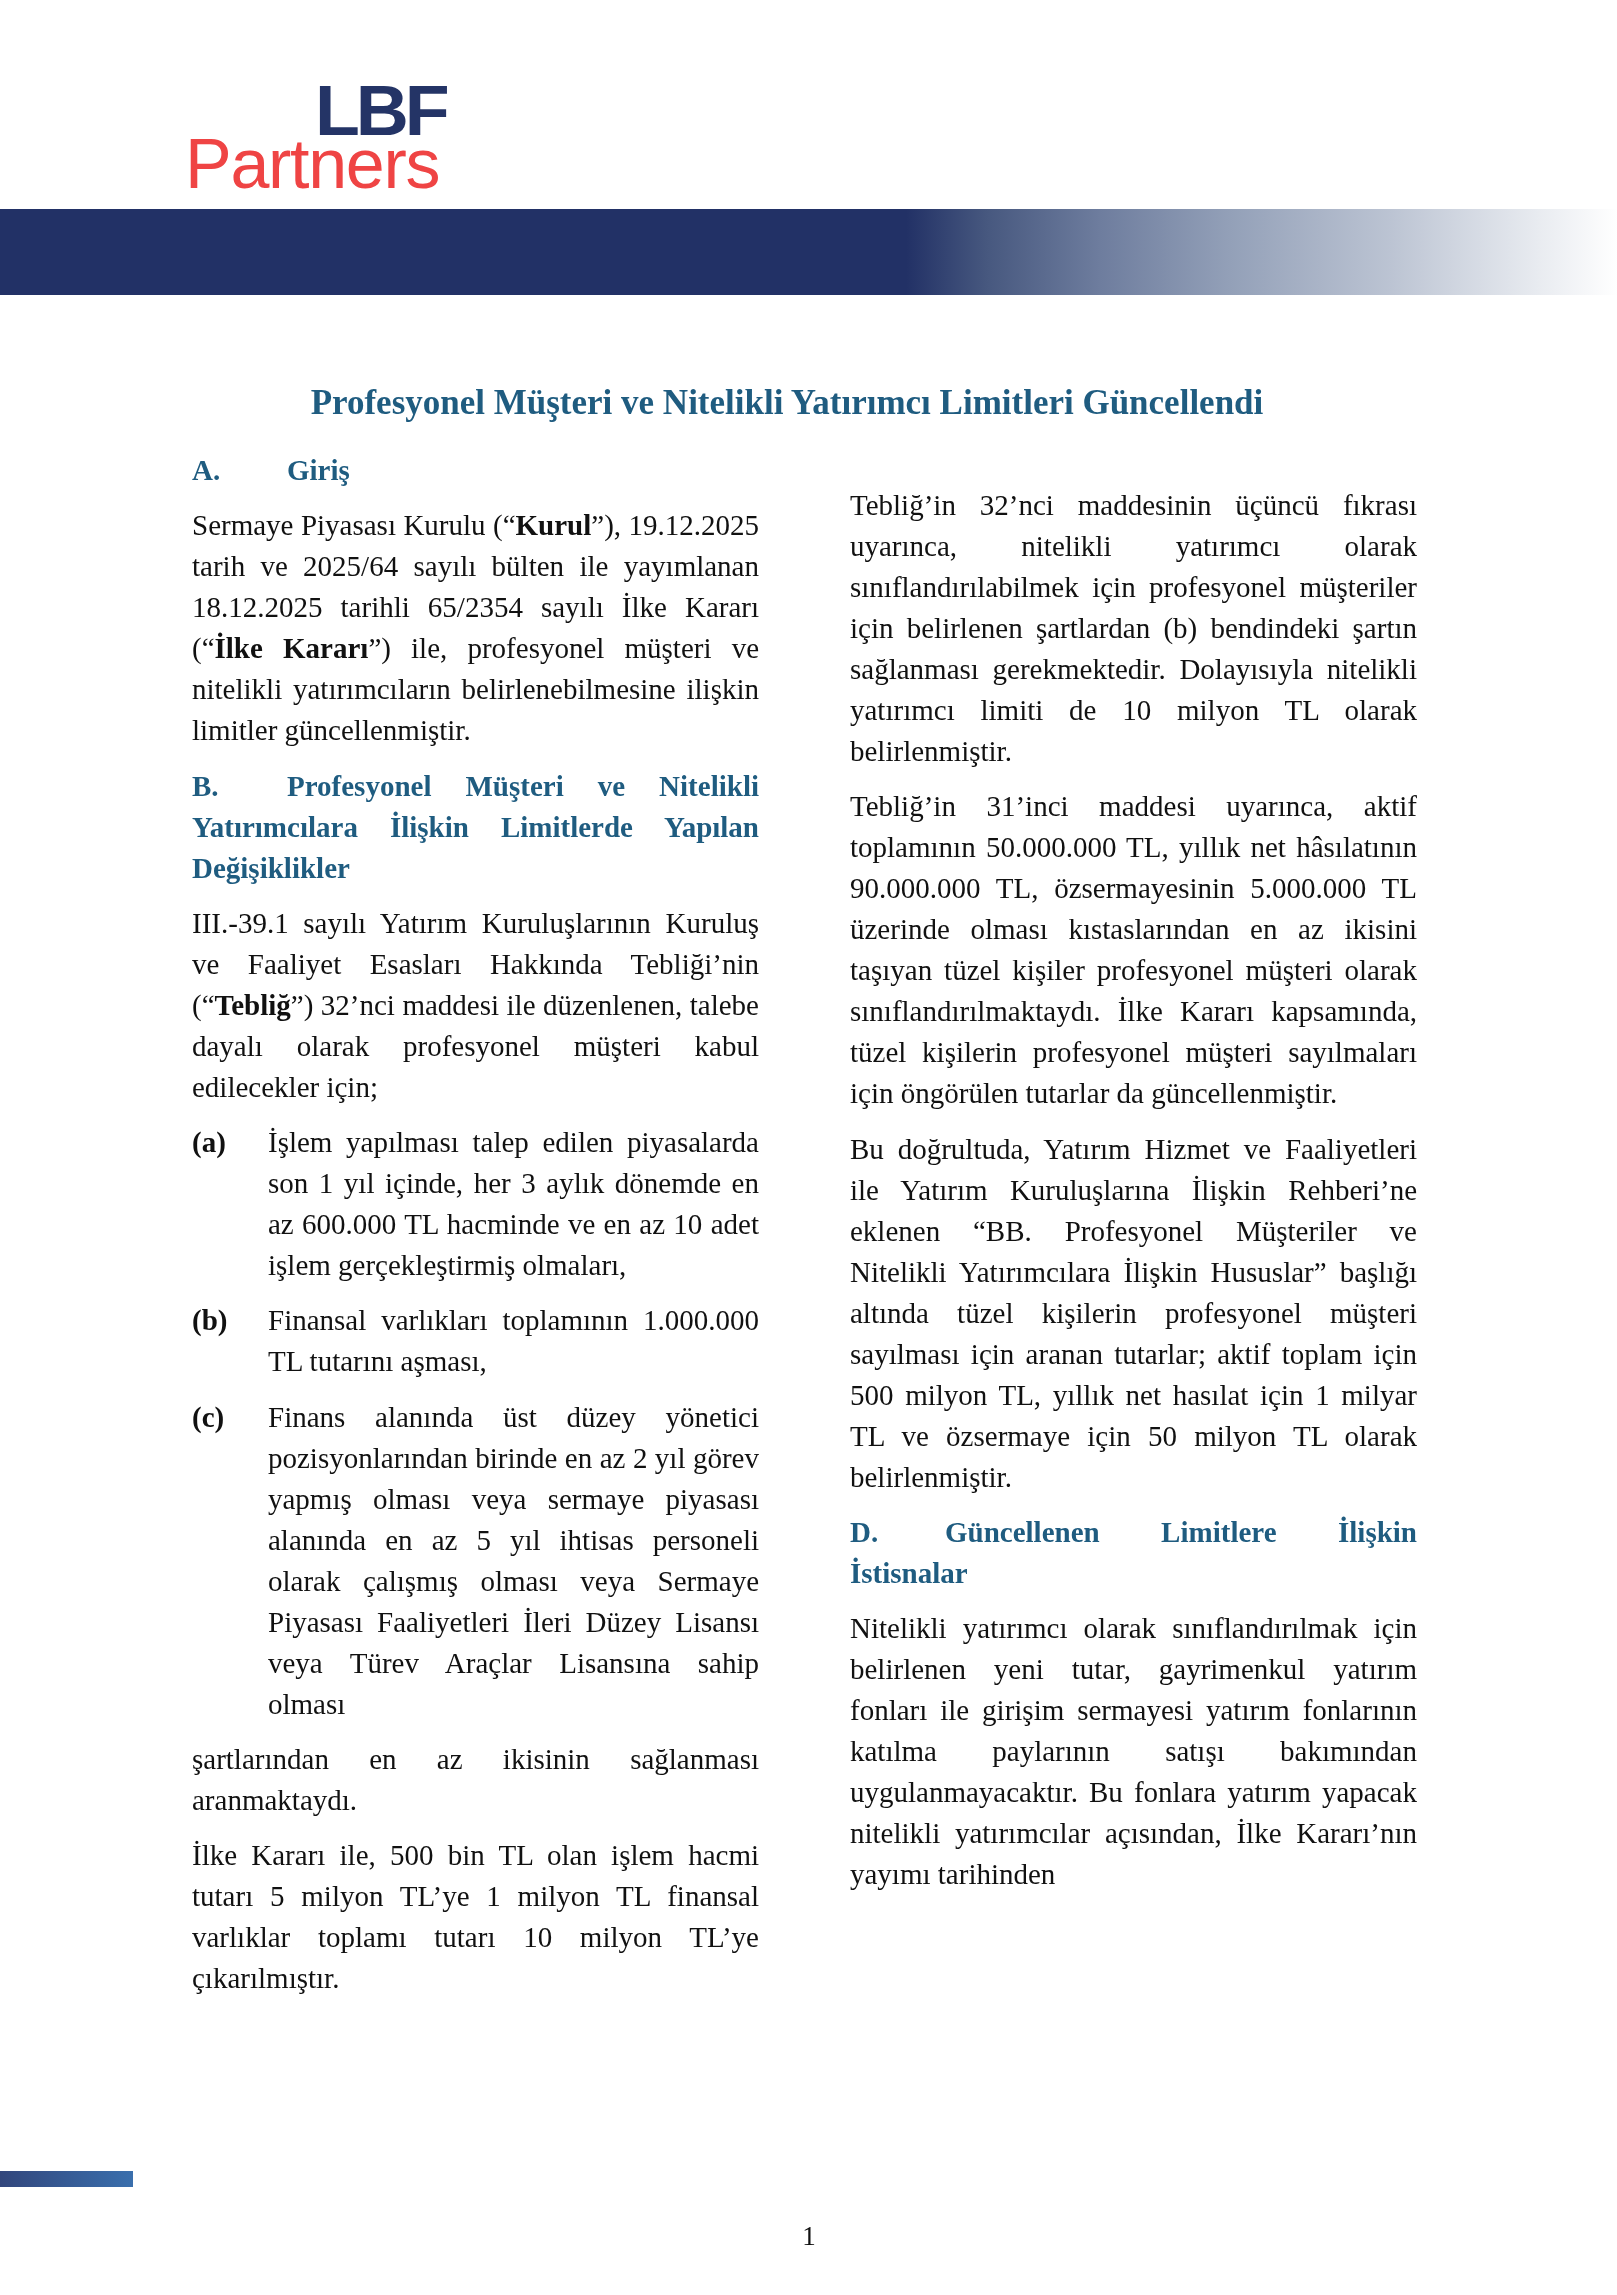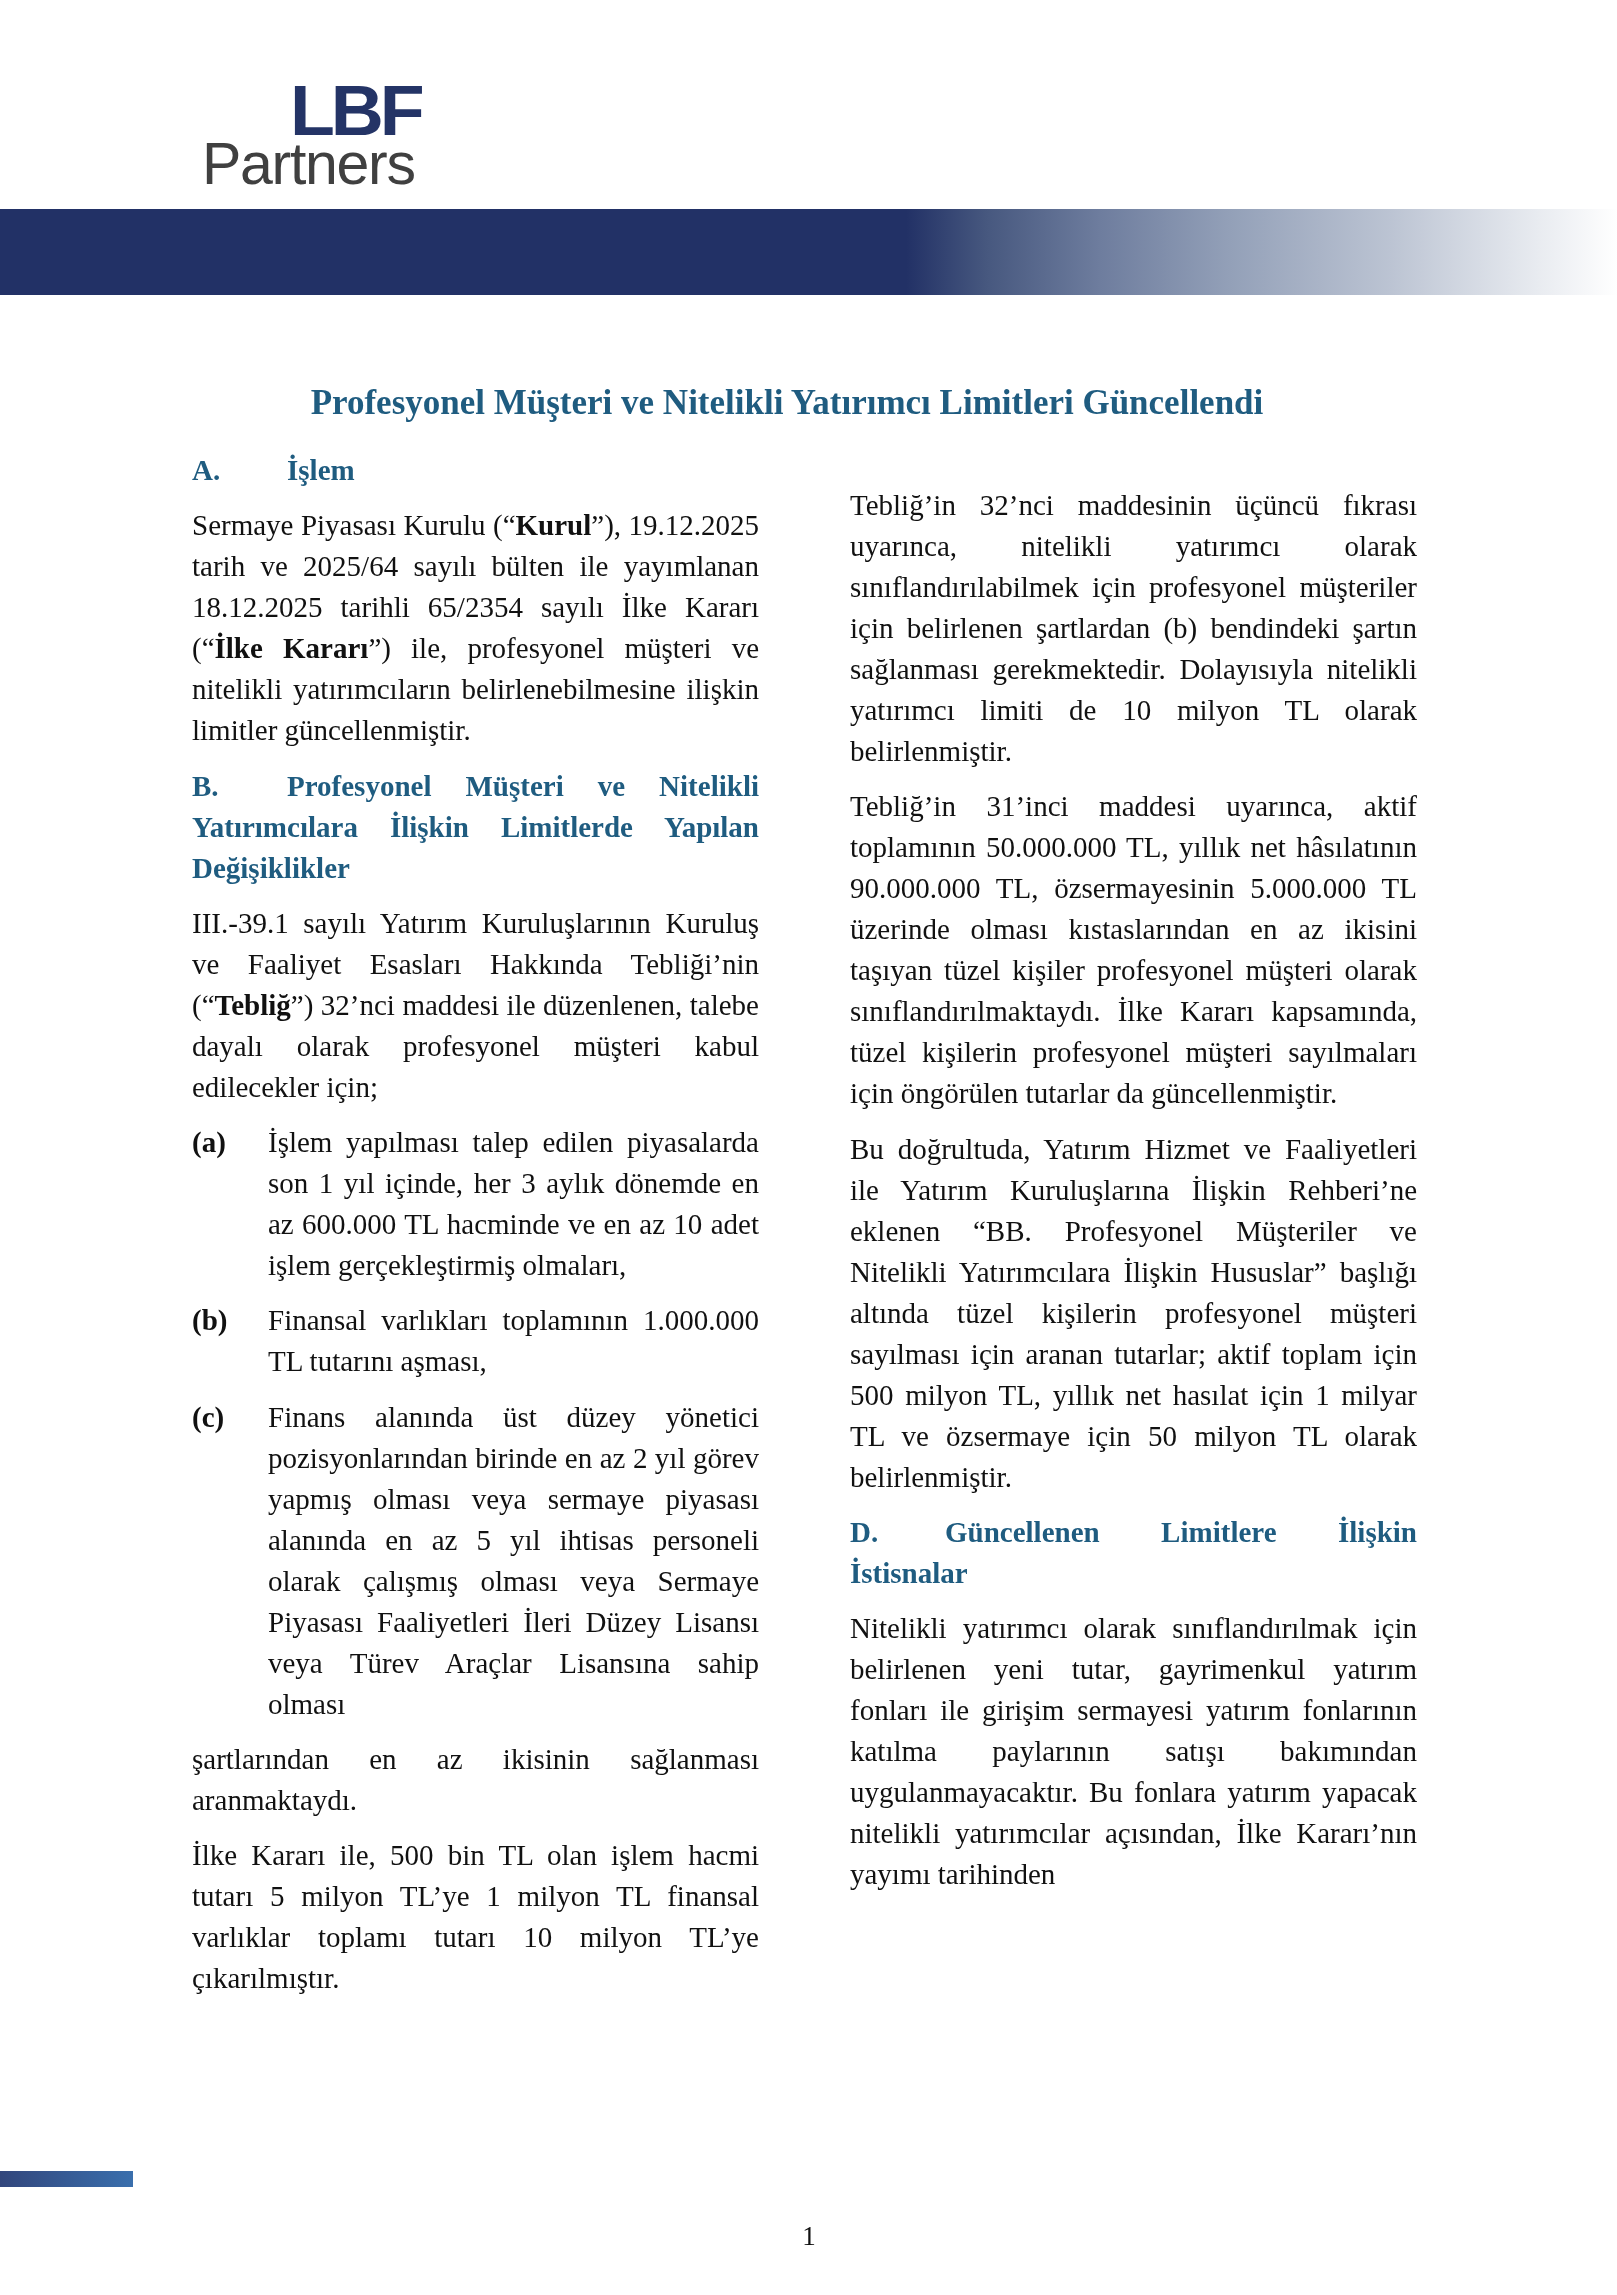--- a/index.html
+++ b/index.html
@@ -2,21 +2,21 @@
 <html style="font-size:10.4px"><head>
 <meta charset="utf-8">
 <style>
   html, body { margin: 0; padding: 0; background: #ffffff; }
   body { width: 1618px; height: 2295px; position: relative; overflow: hidden;
          font-family: "Liberation Serif", "DejaVu Serif", serif; color: #111; }
 
   .logo { position: absolute; left: 184px; top: 85px; height: 59px;
           display: flex; align-items: flex-end; font-family: "Liberation Sans", "DejaVu Sans", sans-serif; flex-direction: column; }
   .logo-lbf { font-weight: 900; font-size: 70px; color: #243466; letter-spacing: -3.9px; line-height: 53px; transform: scaleX(1.05); transform-origin: left bottom; }
-  .logo-partners { font-weight: 400; font-size: 59px; color: #404040; letter-spacing: -1.3px; line-height: 53px; margin-left: 18px; }
+  .logo-partners { font-weight: 400; font-size: 70px; color: #ef4444; letter-spacing: -1.3px; line-height: 53px; margin-left: 1px; }
 
   .banner { position: absolute; left: 0; top: 209px; width: 1618px; height: 86px;
             background: linear-gradient(to right, #223166 0%, #223166 56%, #47587f 61%, #6e7d9e 68%, #93a0b8 76%, #bcc4d3 86%, #e8ebf0 95%, #ffffff 100%); }
 
   .title { position: absolute; left: 0; width: 1574px; top: 383px; text-align: center;
            color: #1f5c80; font-weight: 700; font-size: 35px; letter-spacing: 0px; }
 
   .col { position: absolute; top: 450px; width: 567px; font-size: 29px; line-height: 41px; }
   .col-left { left: 192px; }
   .col-right { left: 850px; margin-top: 35px; }
@@ -41,21 +41,21 @@
   <span class="logo-lbf">LBF</span>
   <span class="logo-partners">Partners</span>
 </div>
 
 <div class="banner"></div>
 
 <div class="title">Profesyonel Müşteri ve Nitelikli Yatırımcı Limitleri Güncellendi</div>
 
 <div class="col col-left">
   <div class="heading">
-    <span class="letter">A.</span><span>İşlem</span>
+    <span class="letter">A.</span><span>Giriş</span>
   </div>
   <p class="para"><span>Sermaye Piyasası Kurulu (“</span><b>Kurul</b><span>”), 19.12.2025 tarih ve 2025/64 sayılı bülten ile yayımlanan 18.12.2025 tarihli 65/2354 sayılı İlke Kararı (“</span><b>İlke Kararı</b><span>”) ile, profesyonel müşteri ve nitelikli yatırımcıların belirlenebilmesine ilişkin limitler güncellenmiştir.</span></p>
 
   <div class="heading">
     <span class="letter">B.</span><span>Profesyonel Müşteri ve Nitelikli Yatırımcılara İlişkin Limitlerde Yapılan Değişiklikler</span>
   </div>
   <p class="para"><span>III.-39.1 sayılı Yatırım Kuruluşlarının Kuruluş ve Faaliyet Esasları Hakkında Tebliği’nin (“</span><b>Tebliğ</b><span>”) 32’nci maddesi ile düzenlenen, talebe dayalı olarak profesyonel müşteri kabul edilecekler için;</span></p>
 
   <div class="item">
     <span class="item-label">(a)</span>

